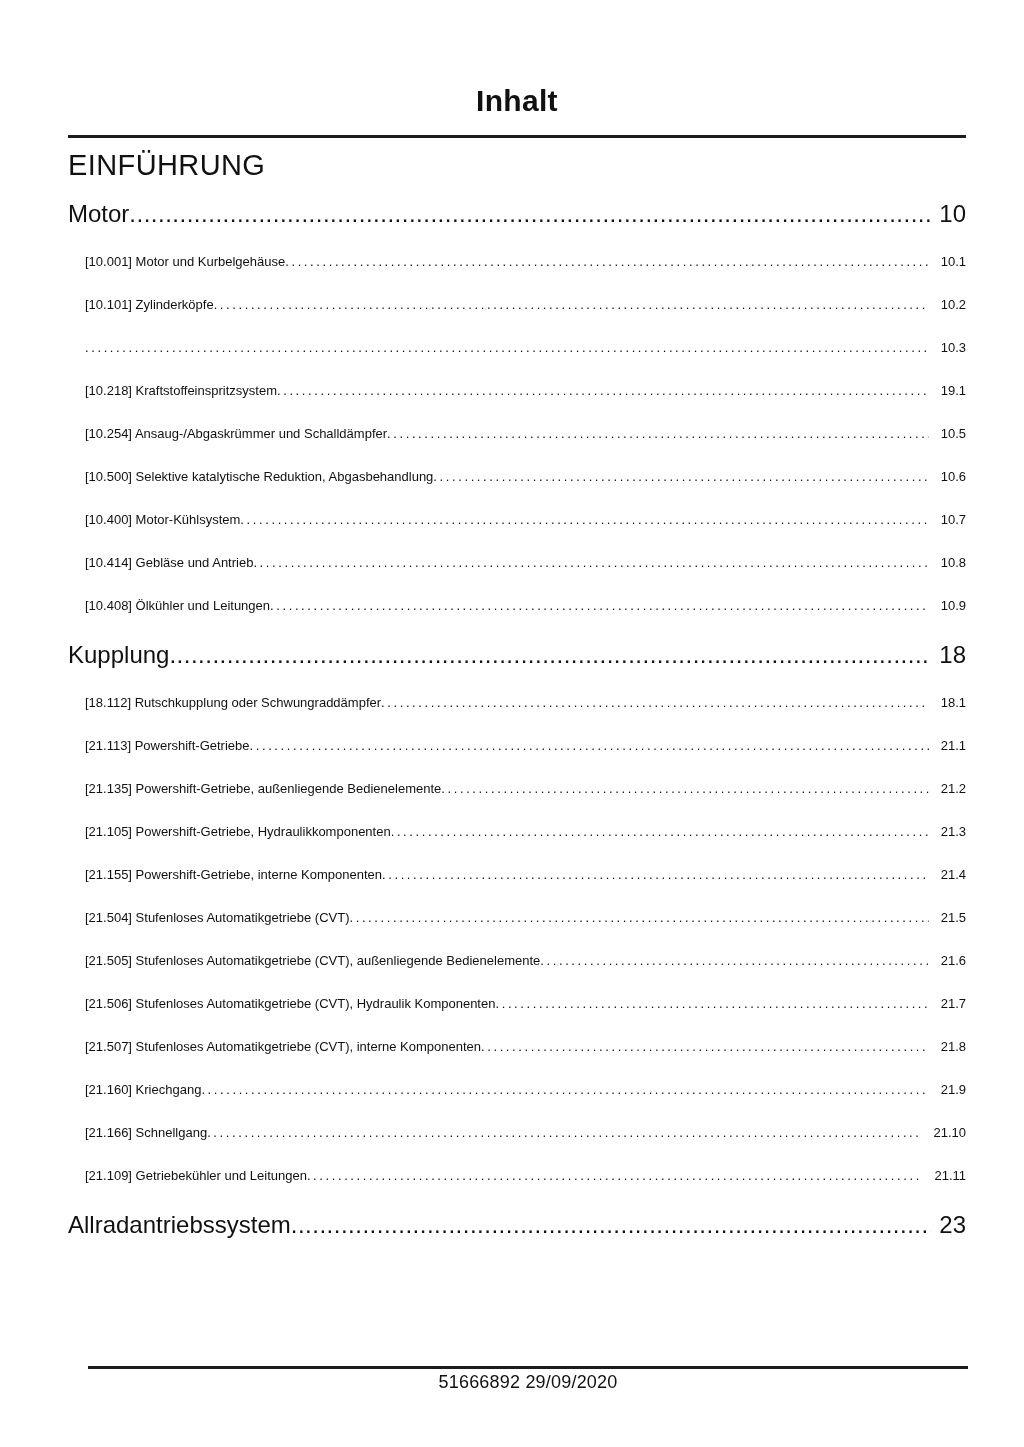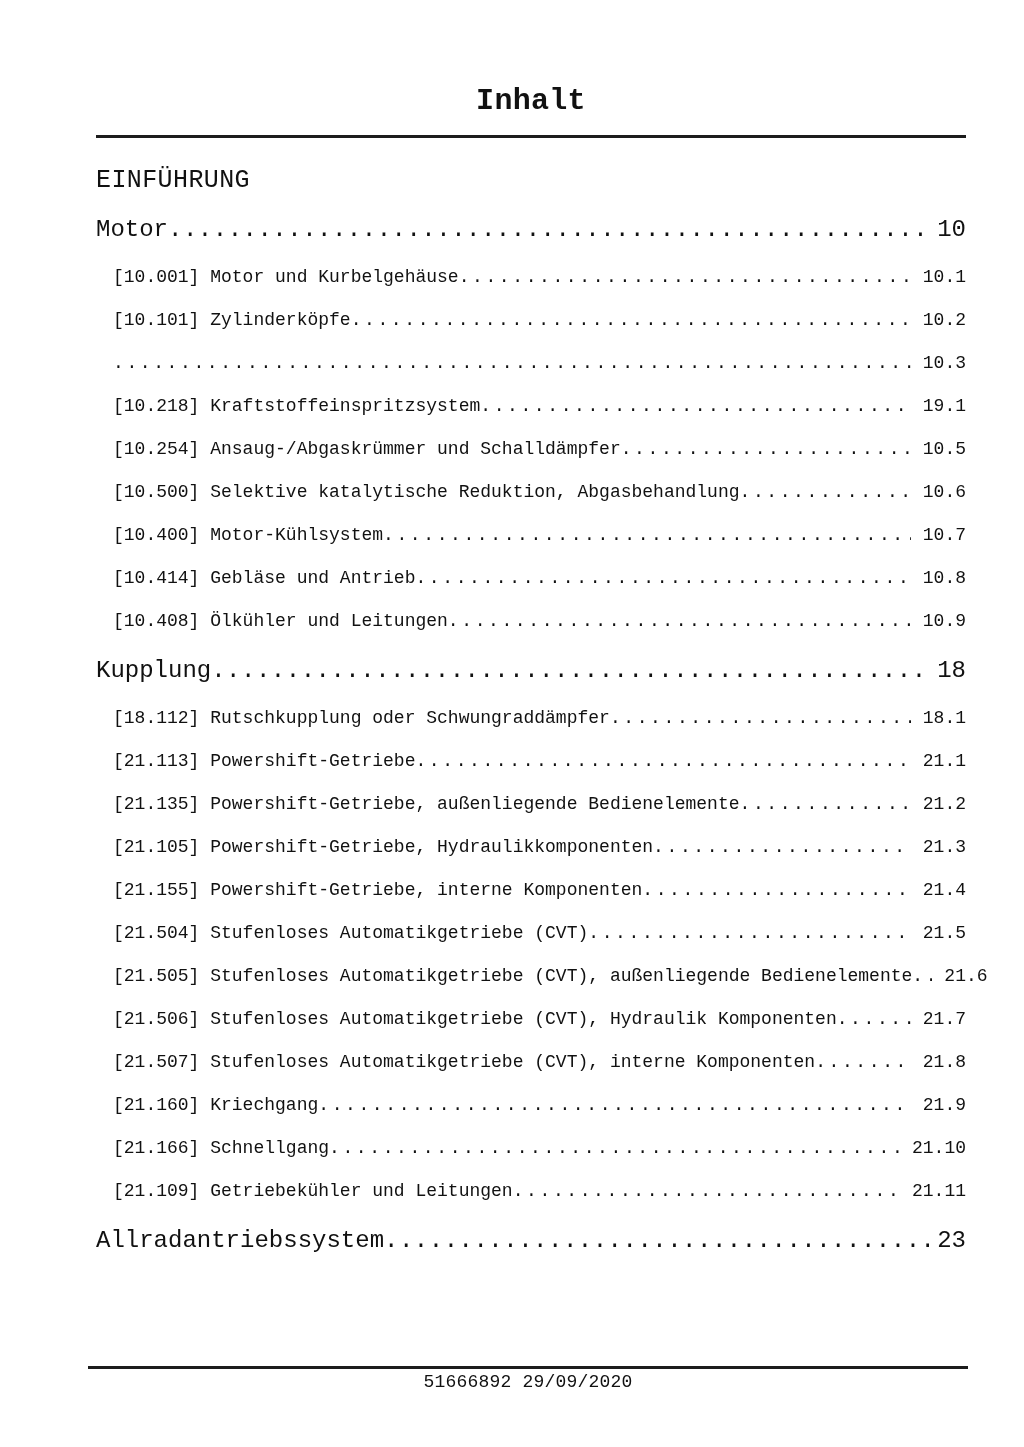--- a/index.html
+++ b/index.html
@@ -12,53 +12,52 @@
     height: 1447px;
     font-family: "Liberation Sans", "DejaVu Sans", sans-serif;
     color: #111111;
     position: relative;
     overflow: hidden;
   }
   .page {
     box-sizing: border-box;
     width: 1024px;
     height: 1103px;
-    padding: 84px 58px 0 96px;
+    padding: 84px 58px 0 68px;
     position: relative;
-    font-family: Liberation Mono, monospace;
   }
   .title {
     font-size: 30px;
     line-height: 34px;
     font-weight: bold;
     text-align: center;
     margin: 0 0 17px 0;
     letter-spacing: 0.3px;
   }
   .rule {
     height: 0;
     border-top: 3px solid #1c1c1c;
   }
   .intro-heading {
-    margin: 28px 0 12px 0;
-    font-size: 25px;
+    margin: 12px 0 12px 0;
+    font-size: 29px;
     line-height: 30px;
     letter-spacing: 0.4px;
   }
   .row {
     display: flex;
     align-items: center;
   }
   .row.main {
     font-size: 24px;
     line-height: 44px;
     margin: 6px 0 4px 0;
   }
   .row.sub {
-    font-size: 18px;
+    font-size: 13px;
     line-height: 43px;
     padding-left: 17px;
   }
   .lbl {
     white-space: nowrap;
     flex-shrink: 0;
   }
   .dots {
     flex: 1 1 auto;
     overflow: hidden;

